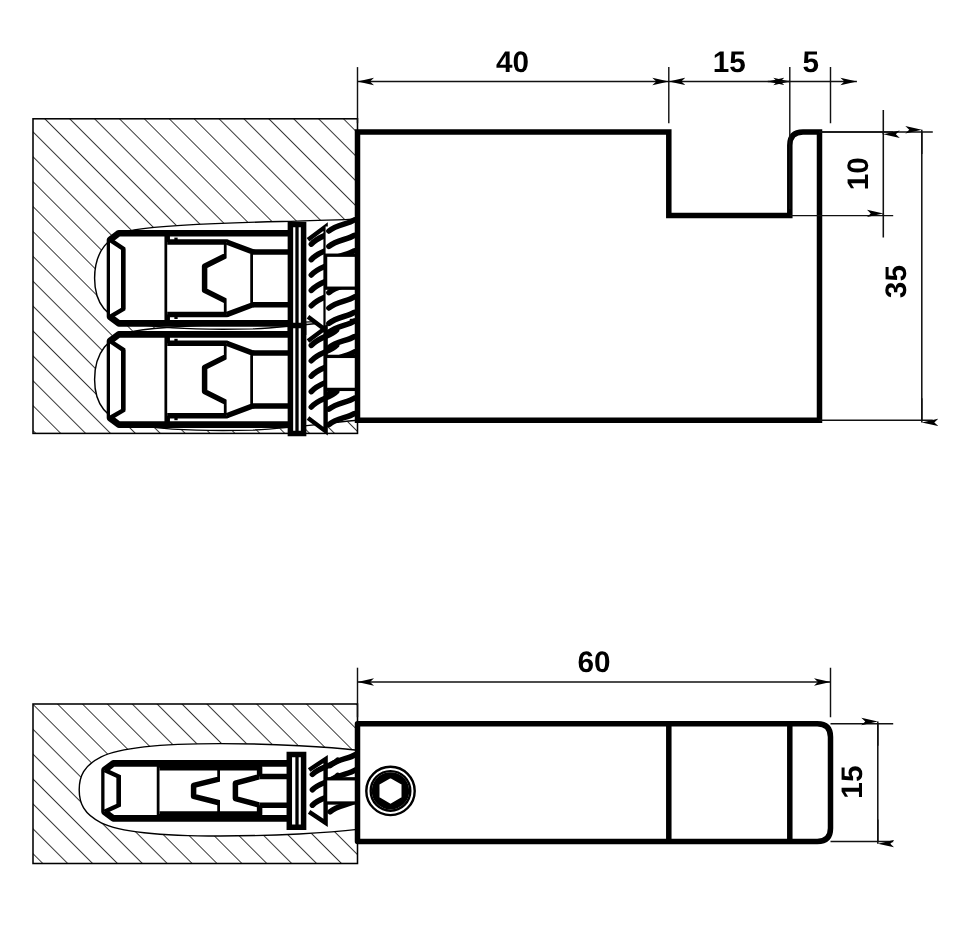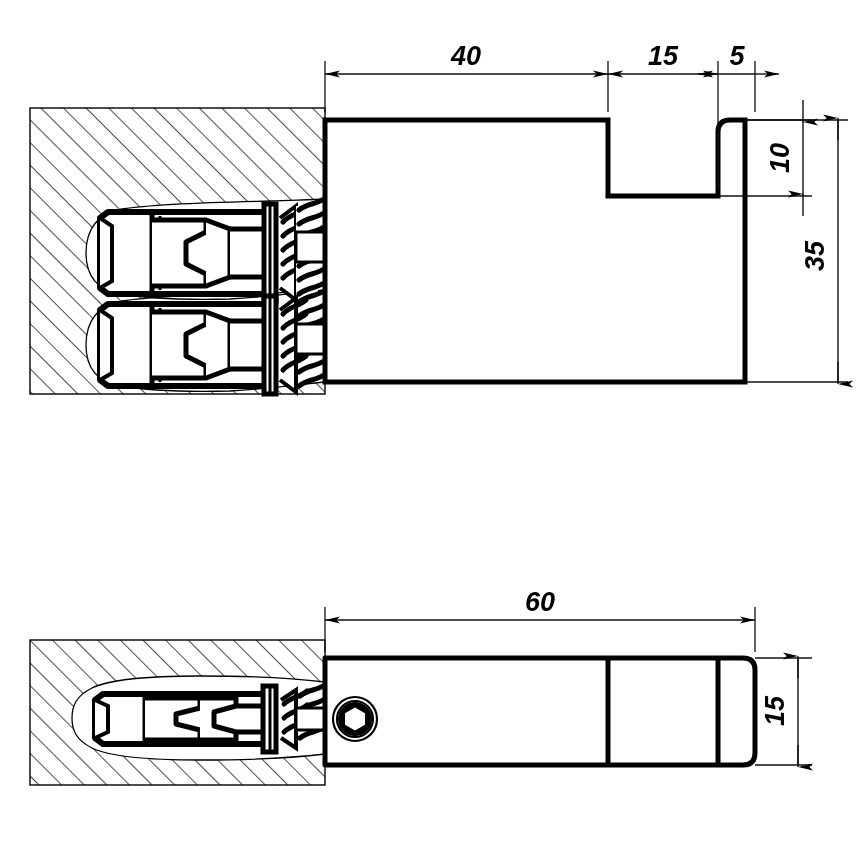--- a/index.html
+++ b/index.html
@@ -1,17 +1,17 @@
 <!DOCTYPE html>
 <html><head>
 <meta charset="utf-8">
 <style>
   html,body{margin:0;padding:0;background:#ffffff;}
   body{width:867px;height:853px;font-family:"Liberation Sans",sans-serif;overflow:hidden;}
-  #drawing-root{position:relative;width:699px;height:853px;background:#fff;font-style:italic;}
+  #drawing-root{position:relative;width:699px;height:853px;background:#fff;}
   svg{display:block;}
   .dimtext{font-family:"Liberation Sans",sans-serif;font-weight:bold;font-size:27px;fill:#000;}
 </style>
 </head>
 <body>
 
 <div id="drawing-root">
 <svg width="867" height="853" viewBox="0 0 867 853" xmlns="http://www.w3.org/2000/svg">
 
   <defs>

